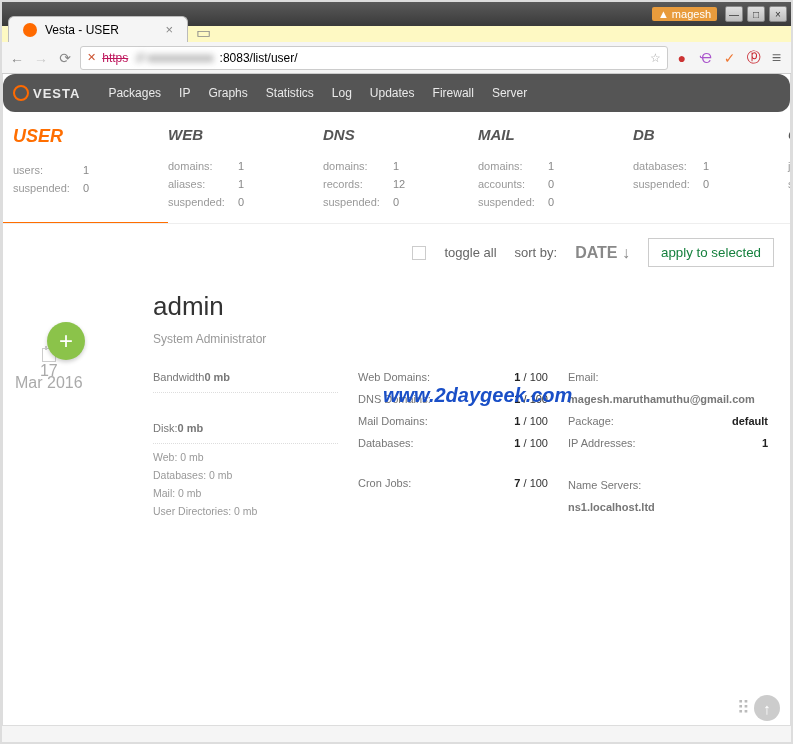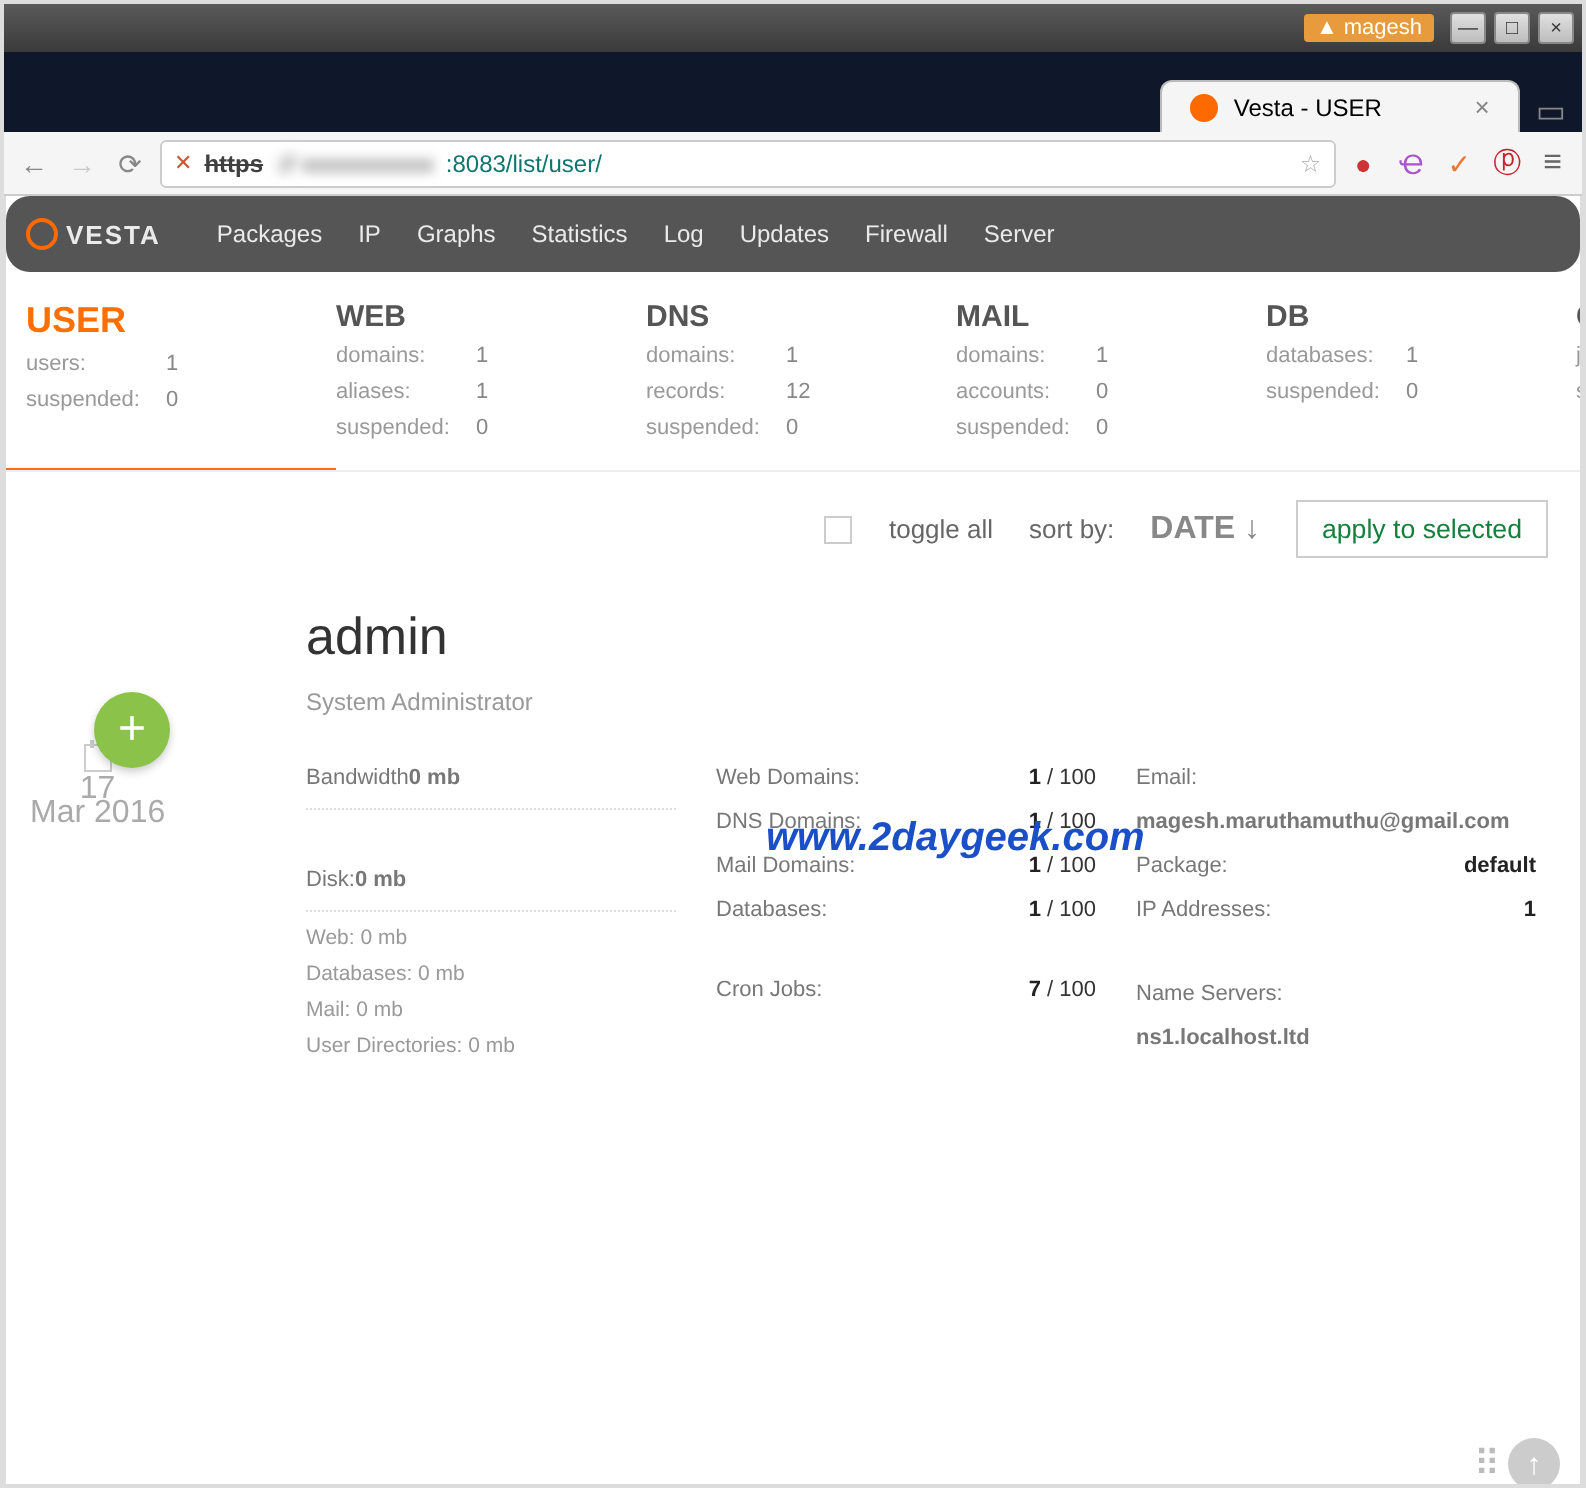--- a/index.html
+++ b/index.html
@@ -3,47 +3,47 @@
 <meta charset="utf-8">
 <style>
 * { margin: 0; padding: 0; box-sizing: border-box; font-family: Arial, sans-serif; }
 body { width: 793px; height: 744px; background: #f5f5f5; overflow: hidden; border: 2px solid #ddd; }
 
 .titlebar { height: 24px; background: linear-gradient(#5a5a5a, #3a3a3a); display: flex; align-items: center; padding: 0 4px; color: #eee; font-size: 11px; }
 .titlebar .usr { margin-left: auto; background: #e89b3c; padding: 1px 6px; border-radius: 2px; color: #fff; display:flex; align-items:center; gap:3px; }
 .titlebar .winbtns { display: flex; gap: 4px; margin-left: 8px; }
 .titlebar .winbtn { width: 18px; height: 16px; background: linear-gradient(#e0e0e0,#bdbdbd); border:1px solid #888; border-radius: 2px; display:flex; align-items:center; justify-content:center; font-size:10px; color:#333; }
 
-.tabbar { height: 40px; background: #0f172a; display:flex; align-items:flex-end; padding-left:6px;justify-content:flex-end; }
+.tabbar { height: 16px; background: #fef9c3; display:flex; align-items:flex-end; padding-left:6px; }
 .tab { background:#f5f5f5; border:1px solid #bbb; border-bottom:none; border-radius:6px 6px 0 0; padding:5px 14px; font-size:12px; display:flex; align-items:center; gap:8px; width:180px; }
 .tab .favicon { width:14px; height:14px; background:#ff6a00; border-radius:50%; position:relative; }
 .tab .tabx { margin-left:auto; color:#888; font-size:13px; }
 .newtab { color:#888; font-size:16px; padding:0 8px; }
 
 .addrbar { height:32px; background:#f5f5f5; border-bottom:1px solid #ccc; display:flex; align-items:center; padding:0 6px; gap:6px; }
 .navico { width:18px; height:18px; color:#888; display:flex; align-items:center; justify-content:center; font-size:14px; }
 .urlbox { flex:1; height:24px; border:1px solid #ccc; border-radius:3px; background:#fff; display:flex; align-items:center; padding:0 6px; font-size:12px; gap:6px; }
 .urlbox .lock { color:#c53; font-size:11px; }
-.urlbox .https { color:#404040; text-decoration:line-through; font-weight:bold;text-align:right; }
+.urlbox .https { color:#be185d; text-decoration:line-through; font-weight:normal;text-align:right; }
 .urlbox .blur { filter: blur(3px); color:#444; }
-.urlbox .path { color:#0f766e; }
+.urlbox .path { color:#000000; }
 .urlbox .star { margin-left:auto; color:#aaa; }
 .exticons { display:flex; gap:8px; align-items:center; }
 .ext { width:16px; height:16px; font-size:14px; display:flex; align-items:center; justify-content:center; }
 .hamb { font-size:16px; color:#666; padding:0 4px; }
 
 .page { background:#fff; height:calc(100% - 88px); overflow:hidden; border:1px solid #ddd; border-top:none; position:relative; }
 .topnav { height:38px; background:#555; display:flex; align-items:center; padding:0 10px; gap:18px; font-size:12px; color:#eaeaea;border-radius:12px; }
 .topnav .logo { display:flex; align-items:center; gap:4px; font-weight:bold; letter-spacing:1px; font-size:13px; margin-right:10px; }
 .topnav .logo .circ { width:16px; height:16px; border-radius:50%; border:2px solid #ff6a00; position:relative; }
 .topnav a { color:#eaeaea; text-decoration:none; }
 
 .cats { display:flex; padding:14px 10px 0; gap:0; border-bottom:1px solid #eee; overflow:hidden; }
 .cat { width:155px; flex-shrink:0; padding-bottom:12px; }
-.cat h3 { font-size:15px; color:#555; margin-bottom:2px; font-weight:bold; }
+.cat h3 { font-size:15px; color:#555; margin-bottom:14px; font-weight:bold;font-style:italic; }
 .cat.active h3 { color:#ff6e00; font-size:18px; }
 .cat .row { display:flex; font-size:11px; color:#999; line-height:18px; }
 .cat .row .k { width:70px; }
 .cat .row .v { color:#888; }
 .cat.active { position:relative; }
 .cat.active::after { content:''; position:absolute; left:-10px; right:0; bottom:-1px; height:2px; background:#ff6e00; }
 
 .toolbar { display:flex; align-items:center; padding:14px 16px; gap:18px; font-size:13px; color:#666; }
 .toolbar .sp { flex:1; }
 .toolbar .chk { width:14px; height:14px; border:1px solid #ccc; }

